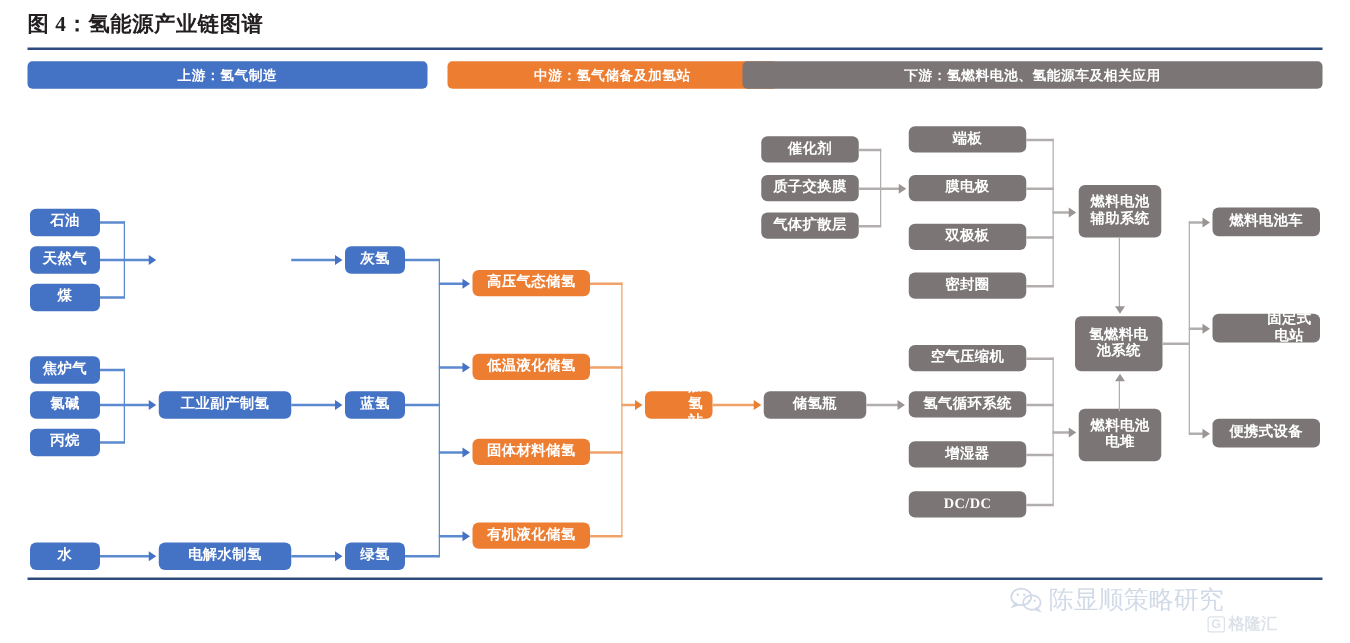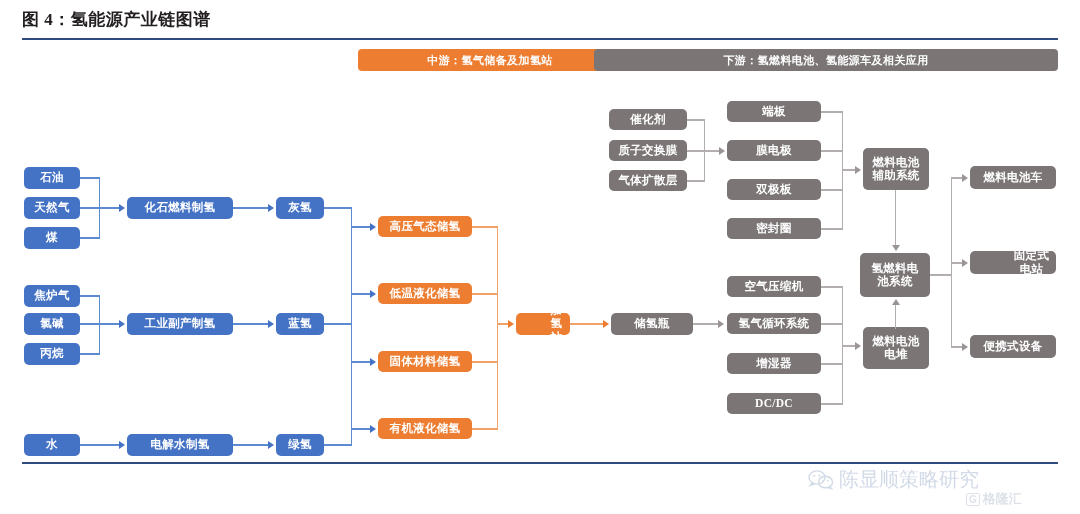--- a/index.html
+++ b/index.html
@@ -98,33 +98,33 @@
 </style>
 </head>
 <body>
 
 <div id="stage">
 
   <div class="title">图 4：氢能源产业链图谱</div>
   <div class="rule rule-top"></div>
   <div class="rule rule-bottom"></div>
 
+  <div class="banner up" style="left:22px;top:49px;width:320px;">上游：氢气制造</div>
   <div class="banner mid" style="left:358px;top:49px;width:264px;">中游：氢气储备及加氢站</div>
   <div class="banner down" style="left:594px;top:49px;width:464px;">下游：氢燃料电池、氢能源车及相关应用</div>
 
   <div class="node n-blue" style="left:24px;top:167px;width:56px;height:22px;">石油</div>
   <div class="node n-blue" style="left:24px;top:197px;width:56px;height:22px;">天然气</div>
   <div class="node n-blue" style="left:24px;top:227px;width:56px;height:22px;">煤</div>
 
   <div class="lnk lh c-blue" style="left:80px;top:177.3px;width:20px;"></div>
   <div class="lnk lh c-blue" style="left:80px;top:237.3px;width:20px;"></div>
   <div class="lnk lv c-blue" style="left:99px;top:177px;height:61px;"></div>
   <div class="lnk lh c-blue" style="left:80px;top:207.3px;width:40px;"></div>
   <div class="arw arw-r a-blue" style="left:119px;top:204px;"></div>
-  <div class="node n-blue" style="left:127px;top:197px;width:106px;height:22px;">化石燃料制氢</div>
 
   <div class="lnk lh c-blue" style="left:233px;top:207.3px;width:36px;"></div>
   <div class="arw arw-r a-blue" style="left:268px;top:204px;"></div>
   <div class="node n-blue" style="left:276px;top:197px;width:48px;height:22px;">灰氢</div>
 
   <div class="node n-blue" style="left:24px;top:285px;width:56px;height:22px;">焦炉气</div>
   <div class="node n-blue" style="left:24px;top:313px;width:56px;height:22px;">氯碱</div>
   <div class="node n-blue" style="left:24px;top:343px;width:56px;height:22px;">丙烷</div>
 
   <div class="lnk lh c-blue" style="left:80px;top:295.3px;width:20px;"></div>

